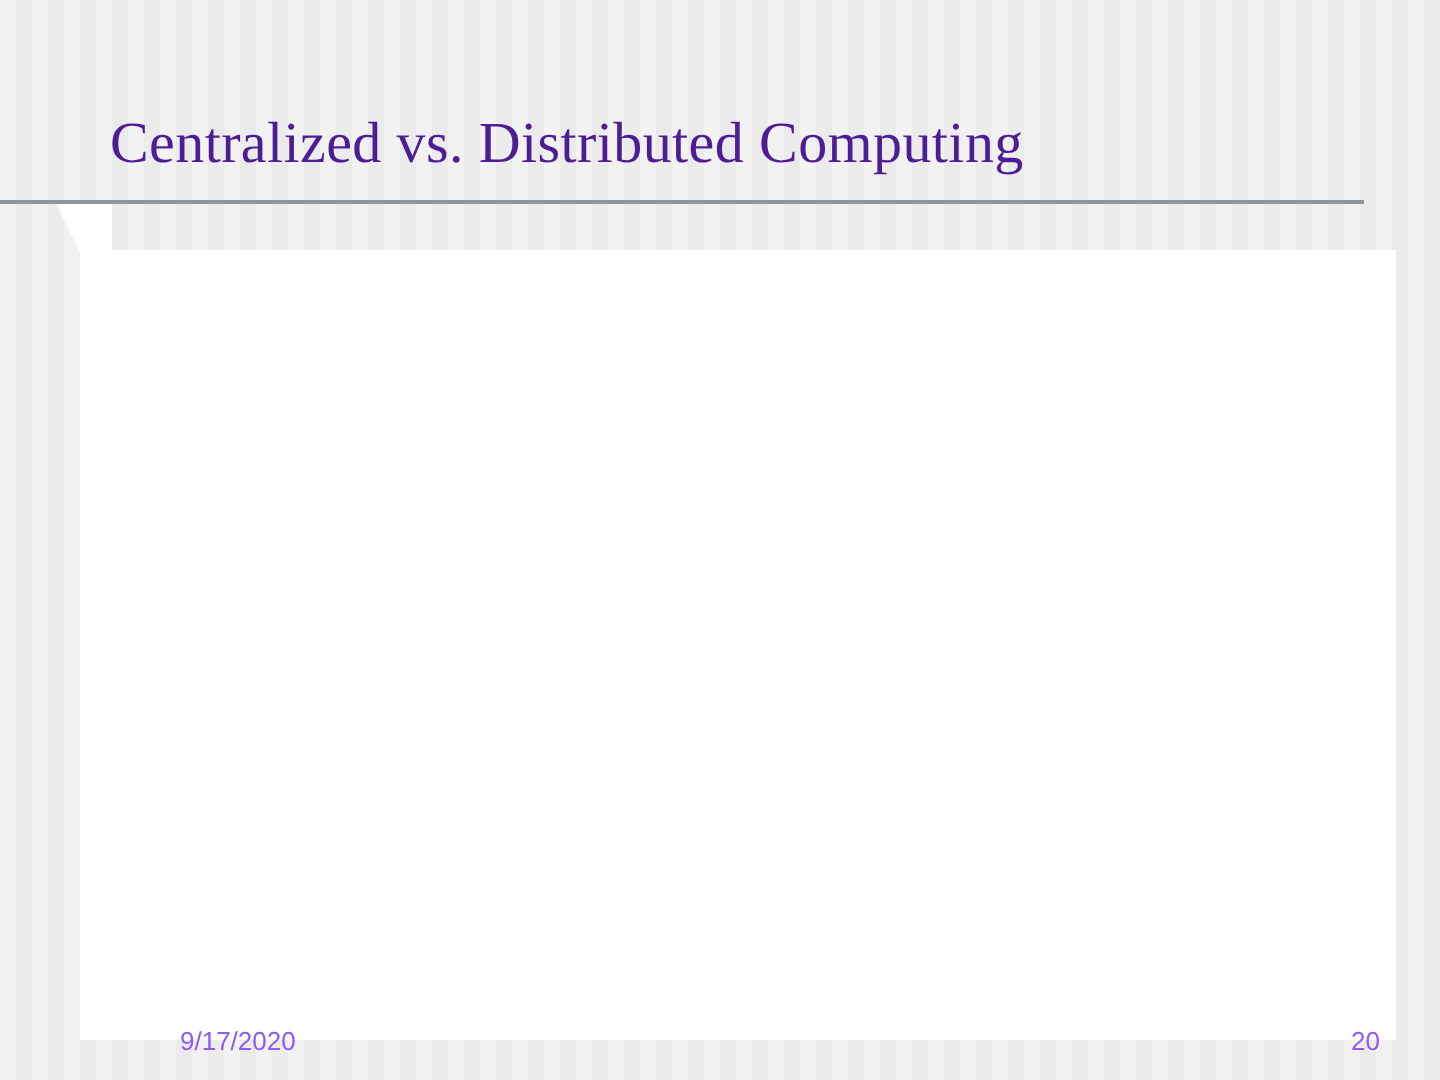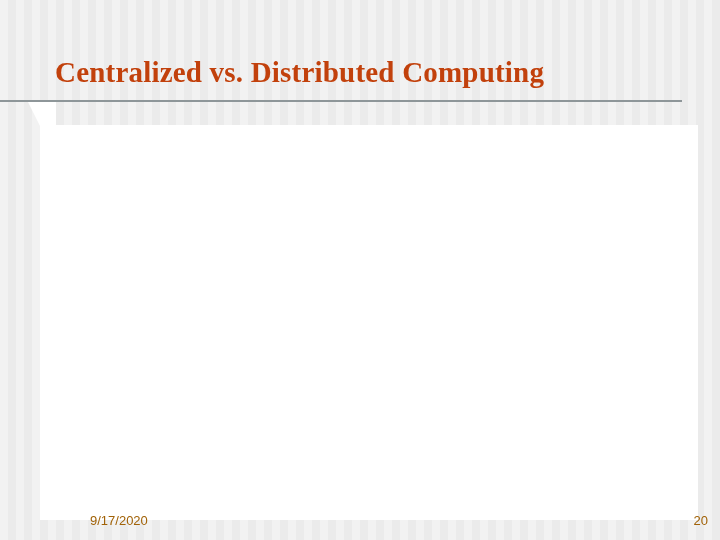--- a/index.html
+++ b/index.html
@@ -29,22 +29,22 @@
     background: #ffffff;
   }
   .title-block {
     position: absolute;
     top: 56px;
     left: 55px;
     right: 40px;
   }
   .title-text {
     font-size: 29px;
-    color: #c2410c;
-    font-weight: 700;
+    color: #4c1d95;
+    font-weight: 400;
     letter-spacing: 0.2px;
   }
   .title-underline {
     position: absolute;
     top: 100px;
     left: 0;
     right: 38px;
     height: 2px;
     background: #8e9699;
   }
@@ -65,26 +65,26 @@
     height: 0;
     border-right: 12px solid #ffffff;
     border-top: 0 solid transparent;
     border-bottom: 24px solid transparent;
   }
   .footer {
     position: absolute;
     left: 0;
     right: 0;
     bottom: 12px;
-    padding: 0 12px 0 90px;
+    padding: 0 30px 0 90px;
     display: flex;
     justify-content: space-between;
     align-items: center;
     font-size: 13px;
-    color: #a16207;
+    color: #8b5cf6;
     font-family: Arial, Helvetica, sans-serif;
   }
 </style>
 </head>
 <body>
 
 <div class="bg-stripes"></div>
 
 <div class="content-area"></div>
 

